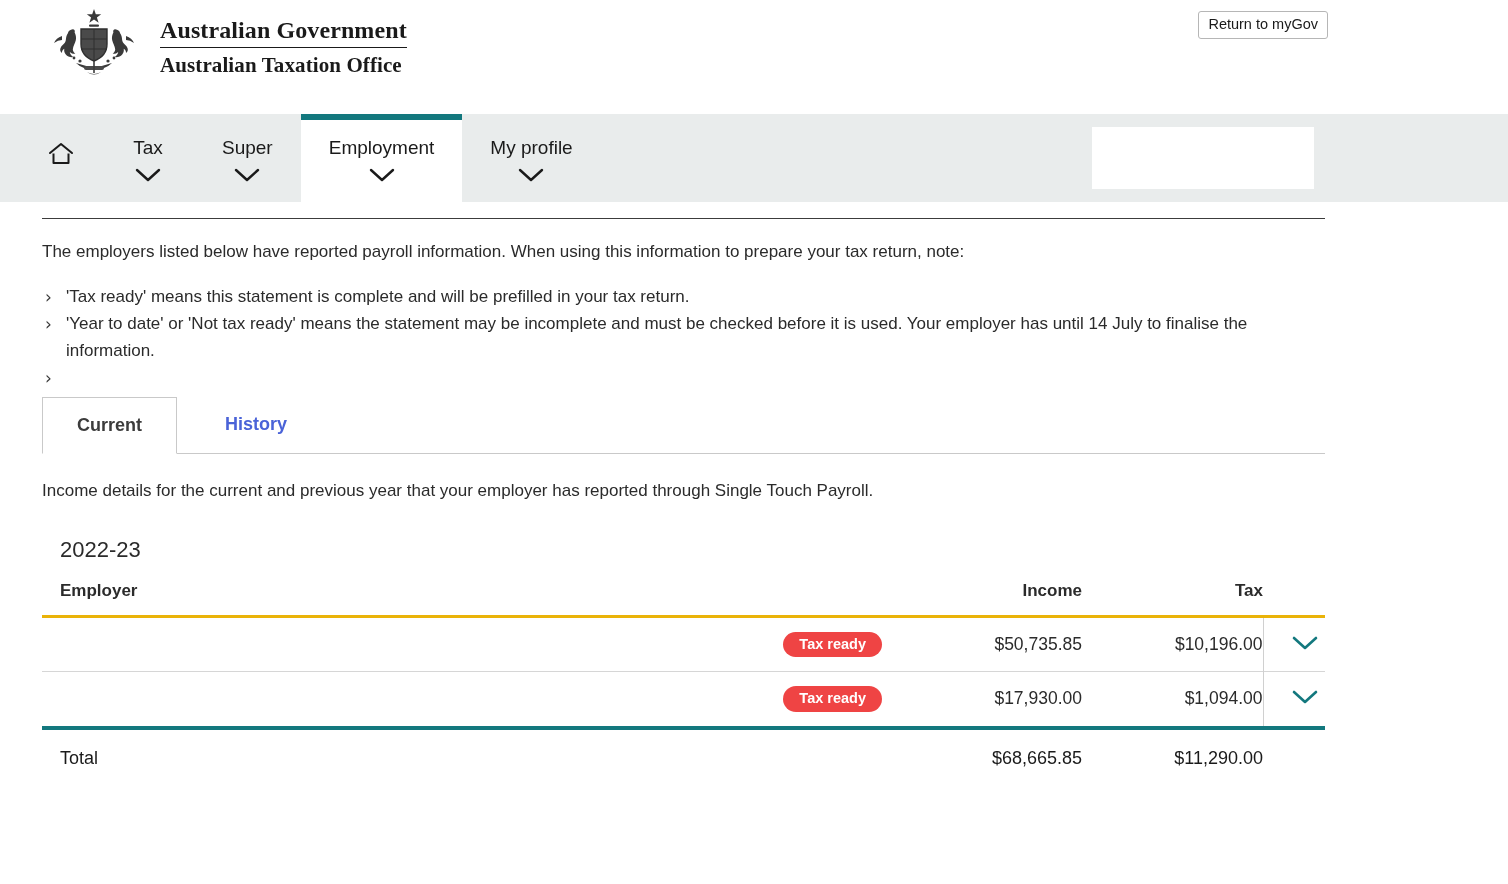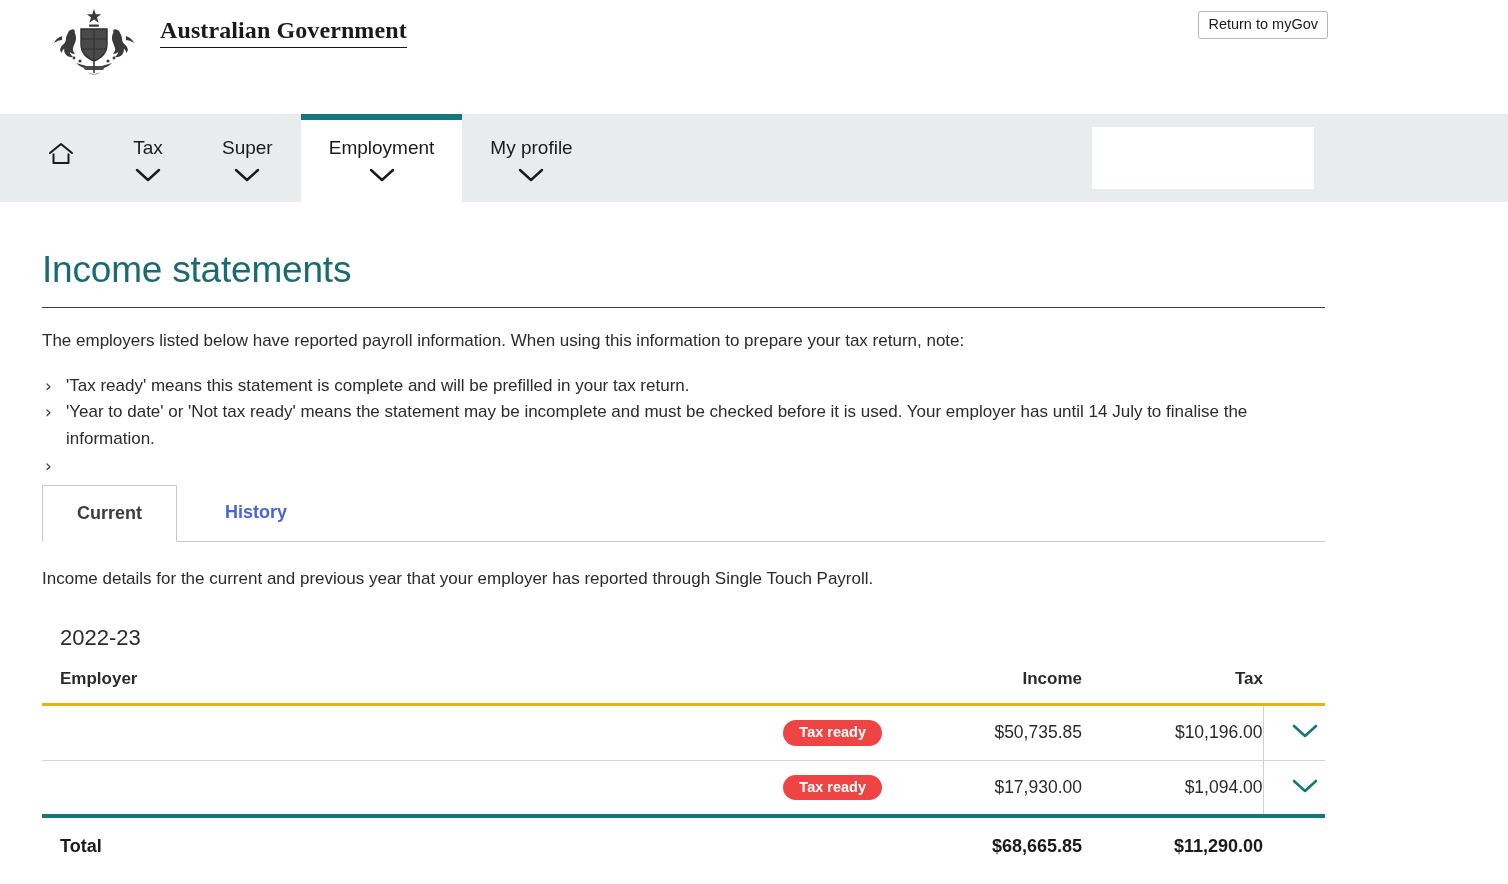--- a/index.html
+++ b/index.html
@@ -294,21 +294,21 @@
   }
   .total-table {
     border-collapse: collapse;
     width: 1283px;
     margin: 0 0 0 2px;
     table-layout: fixed;
   }
   .total-table td {
     padding: 18px 0 0 0;
     font-size: 18px;
-    font-weight: bold;
+    font-weight: normal;
     color: #1a1a1a;
     text-align: right;
   }
   .total-table td.total-label {
     text-align: left;
     padding-left: 18px;
   }
 </style>
 </head>
 <body>
@@ -343,20 +343,21 @@
         <path d="M54 55 v12" stroke="#3a3a3a" stroke-width="1.6"></path>
         <path d="M47 66 q7 4 14 0 q-7 5 -14 0 z"></path>
         <circle cx="40" cy="55" r="1.6"></circle>
         <circle cx="68" cy="55" r="1.6"></circle>
         <circle cx="34" cy="52" r="1.4"></circle>
         <circle cx="74" cy="52" r="1.4"></circle>
       </g>
     </svg>
     <div class="brand-text">
       <div class="brand-line1">Australian Government</div>
+      <div class="brand-line2">Australian Taxation Office</div>
     </div>
   </div>
 
   <button class="mygov-btn">Return to myGov</button>
 </div>
 
 <div class="navbar">
 
   <div class="nav-item home">
     <span class="home-icon">
@@ -402,21 +403,20 @@
       </svg>
     </span>
   </div>
 
   <div class="nav-spacer"></div>
   <div class="nav-widget"></div>
 </div>
 
 <div class="content">
 
-  <h1 class="page-title">Income statements</h1>
   <hr class="title-rule">
 
   <p class="intro">The employers listed below have reported payroll information. When using this information to prepare your tax return, note:</p>
 
   <ul class="bullets">
     <li><span class="chev">›</span><span>'Tax ready' means this statement is complete and will be prefilled in your tax return.</span></li>
     <li><span class="chev">›</span><span>'Year to date' or 'Not tax ready' means the statement may be incomplete and must be checked before it is used. Your employer has until 14 July to finalise the information.</span></li>
     <li><span class="chev">›</span></li>
   </ul>
 

